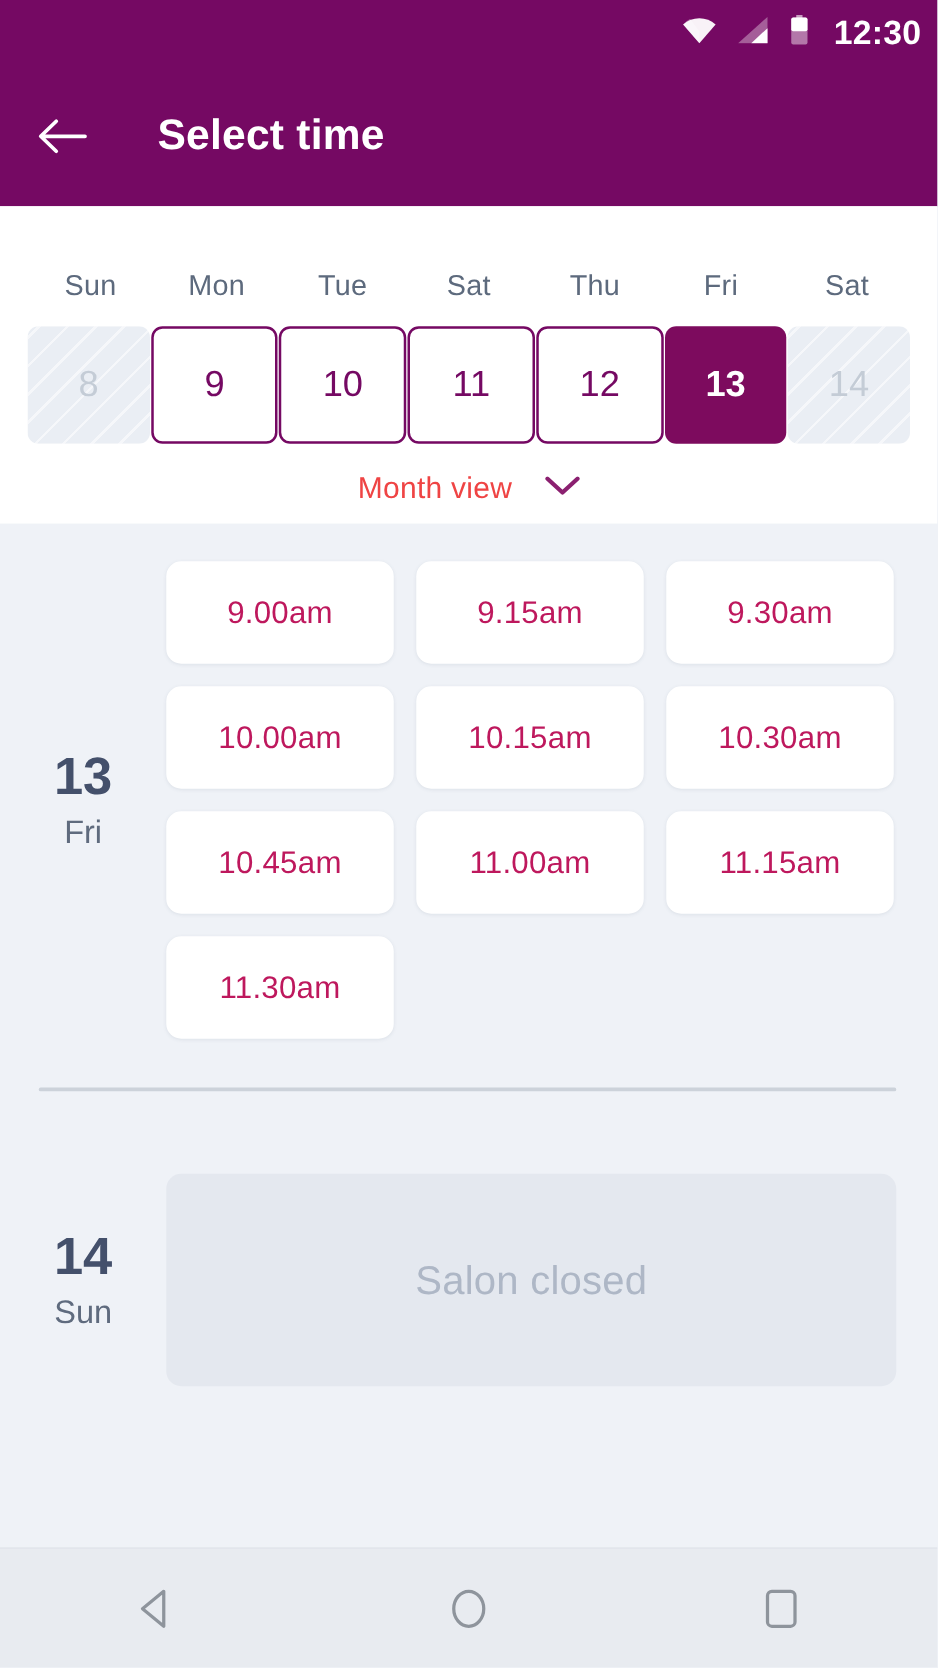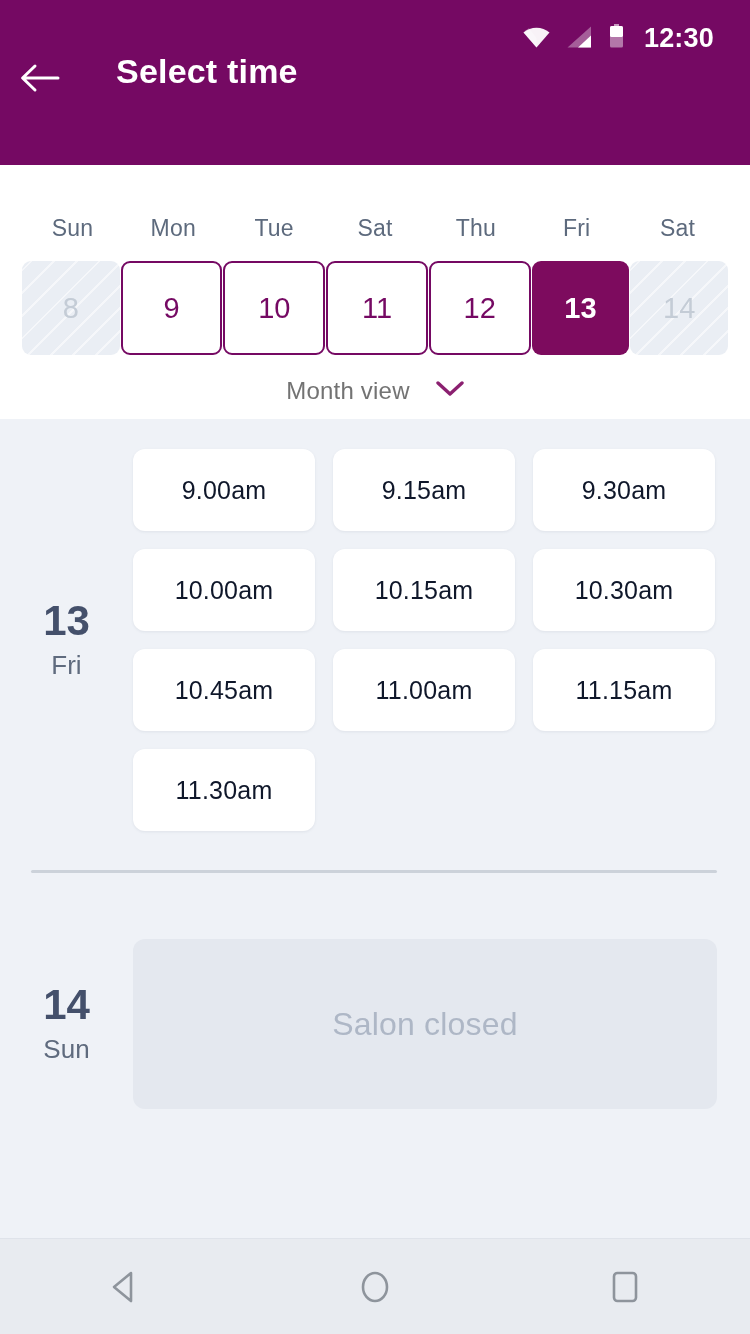--- a/index.html
+++ b/index.html
@@ -7,33 +7,33 @@
   body {
     font-family:"Liberation Sans", sans-serif;
     background:#eff2f7;
     overflow:hidden;
     position:relative;
   }
 
   
   .status-bar{
     height:52px; background:#750963;
-    display:flex; align-items:flex-end; justify-content:flex-end;
-    padding-right:36px; gap:17px;
+    display:flex; align-items:center; justify-content:flex-end;
+    padding-right:13px; gap:17px;
   }
   .sb-icon{ display:block; }
   .sb-clock{
     color:#ffffff; font-size:27px; font-weight:bold;
     letter-spacing:0.2px; line-height:1; margin-left:3px;
   }
 
   
   .app-bar{
     height:113px; background:#750963;
-    display:flex; align-items:flex-start; padding-left:14px;
+    display:flex; align-items:center; padding-left:24px;
   }
   .back-btn{
     width:52px; height:52px; display:flex; align-items:center;
     justify-content:center; cursor:pointer; flex:none;
   }
   .app-title{
     color:#ffffff; font-size:34px; font-weight:bold;
     margin-left:50px; letter-spacing:0.2px;
   }
 
@@ -71,21 +71,21 @@
   }
   .day-cell.selected{
     background:#7d0b5e; color:#ffffff;
     font-weight:bold; cursor:pointer;
   }
   .month-view-row{
     display:flex; align-items:center; justify-content:center;
     gap:26px; margin-top:22px; cursor:pointer;
   }
   .month-view-label{
-    color:#737373; font-size:24px; letter-spacing:0.2px;
+    color:#ef4444; font-size:24px; letter-spacing:0.2px;
   }
 
   
   .slots-scroll{ background:#eff2f7; }
   .day-group{
     display:flex; padding-top:30px;
   }
   .day-label{
     width:133px; flex:none;
     display:flex; flex-direction:column;
@@ -98,21 +98,21 @@
     color:#5f6b7e; font-size:26px; margin-top:6px;
   }
   .slot-grid{
     flex:1; display:flex; flex-wrap:wrap; gap:18px 18px;
     padding-right:16px; align-content:flex-start;
   }
   .slot{
     width:182px; height:82px; background:#ffffff;
     border-radius:12px;
     display:flex; align-items:center; justify-content:center;
-    color:#0f172a; font-size:25px; cursor:pointer;
+    color:#be185d; font-size:25px; cursor:pointer;
     box-shadow:0 1px 3px rgba(80,95,120,.10);
     letter-spacing:0.2px;
   }
   .closed-card{
     flex:1; margin-right:33px; height:170px;
     background:#e4e8ef; border-radius:12px;
     display:flex; align-items:center; justify-content:center;
     color:#aeb7c6; font-size:32px; letter-spacing:0.2px;
   }
   .divider{

